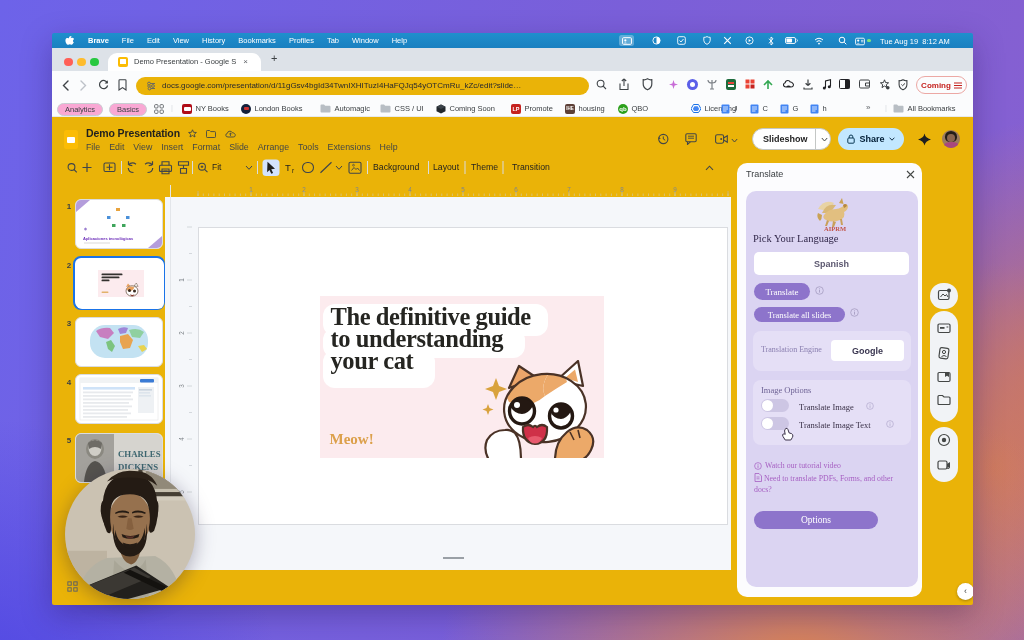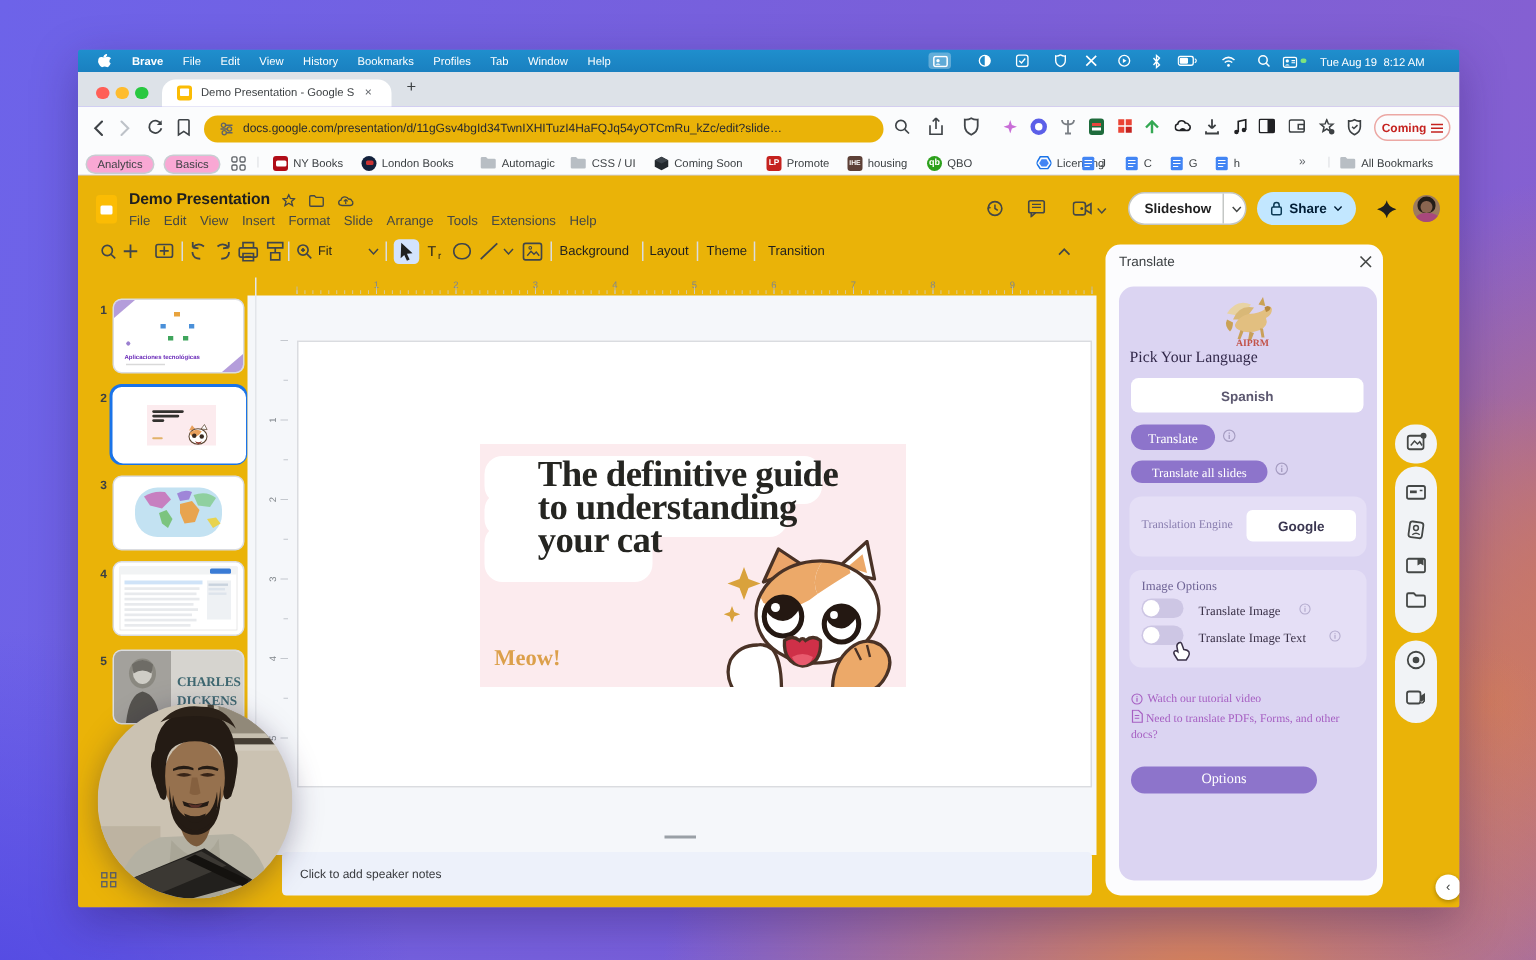--- a/index.html
+++ b/index.html
@@ -630,21 +630,21 @@
           <line x1="21" y1="333.5" x2="24" y2="333.5"></line>
       </g>
     </svg>
     <div class="abs" style="left:118px;top:68px;width:1px;height:340px;background:#e3e6ea;"></div>
 
     <div class="abs" style="left:145.5px;top:110px;width:530px;height:298px;background:#fff;border:1px solid #dadce0;">
       <div class="abs" style="left:121px;top:68px;width:284px;height:162px;background:#fcebee;overflow:hidden;">
         <div class="abs" style="left:3px;top:8px;width:225px;height:32px;background:#fff;border-radius:12px;"></div>
         <div class="abs" style="left:3px;top:32px;width:202px;height:30px;background:#fff;border-radius:12px;"></div>
         <div class="abs" style="left:3px;top:54px;width:112px;height:38px;background:#fff;border-radius:12px;"></div>
-        <div class="abs" style="left:11px;top:10px;font-family:'Liberation Serif',serif;font-weight:700;font-size:24.5px;line-height:22px;color:#252521;letter-spacing:-0.4px;margin-left:28px;">The definitive guide<br>to understanding<br>your cat</div>
+        <div class="abs" style="left:11px;top:10px;font-family:'Liberation Serif',serif;font-weight:700;font-size:24.5px;line-height:22px;color:#252521;letter-spacing:-0.4px;">The definitive guide<br>to understanding<br>your cat</div>
         <div class="abs" style="left:10px;top:135px;font-family:'Liberation Serif',serif;font-weight:700;font-size:15px;color:#dca04b;">Meow!</div>
         <svg class="abs" style="left:157px;top:64px;" width="127" height="100" viewBox="0 0 127 100">
           <defs>
               <clipPath id="headclip">
                 <ellipse cx="68" cy="48" rx="41" ry="34" transform="rotate(-6 68 48)"></ellipse>
               </clipPath>
             </defs>
 
           <path d="M28 70 Q16 70 10 80 Q6 90 12 100 L44 100 Q44 80 38 73 Q33 69 28 70 Z" fill="#fff" stroke="#4a3226" stroke-width="2.2"></path>
 
@@ -673,21 +673,20 @@
           <path d="M93 72 L97 80 M101 70 L103 78" stroke="#4a3226" stroke-width="1.6" fill="none"></path>
 
           <g fill="#d9a23c" transform="translate(0 -4)">
             <path d="M19 22 L22 30 L30 33 L22 36 L19 44 L16 36 L8 33 L16 30 Z"></path>
             <path d="M11 48 L12.5 52 L16.5 53.5 L12.5 55 L11 59 L9.5 55 L5.5 53.5 L9.5 52 Z"></path>
           </g>
         </svg>
       </div>
     </div>
     <div class="abs" style="left:391px;top:440px;width:21px;height:1.5px;background:#9aa0a6;"></div>
-    <div class="notes">Click to add speaker notes</div>
 
     <div class="tpanel">
       <div class="abs" style="left:9px;top:6px;font-size:9px;color:#3c4043;">Translate</div>
       <svg class="abs" style="left:169px;top:7px;" width="9" height="9" viewBox="0 0 9 9">
           <path d="M1 1 L8 8 M8 1 L1 8" stroke="#444746" stroke-width="1.1"></path>
         </svg>
       <div class="tcard">
         <svg class="abs" style="left:68px;top:6px;" width="36" height="34" viewBox="0 0 36 34">
           <path d="M4 12 Q10 2 20 6 L14 14 Z" fill="#e8d3a4"></path>
           <path d="M8 16 Q12 6 22 8 L16 16 Z" fill="#d9b877"></path>

